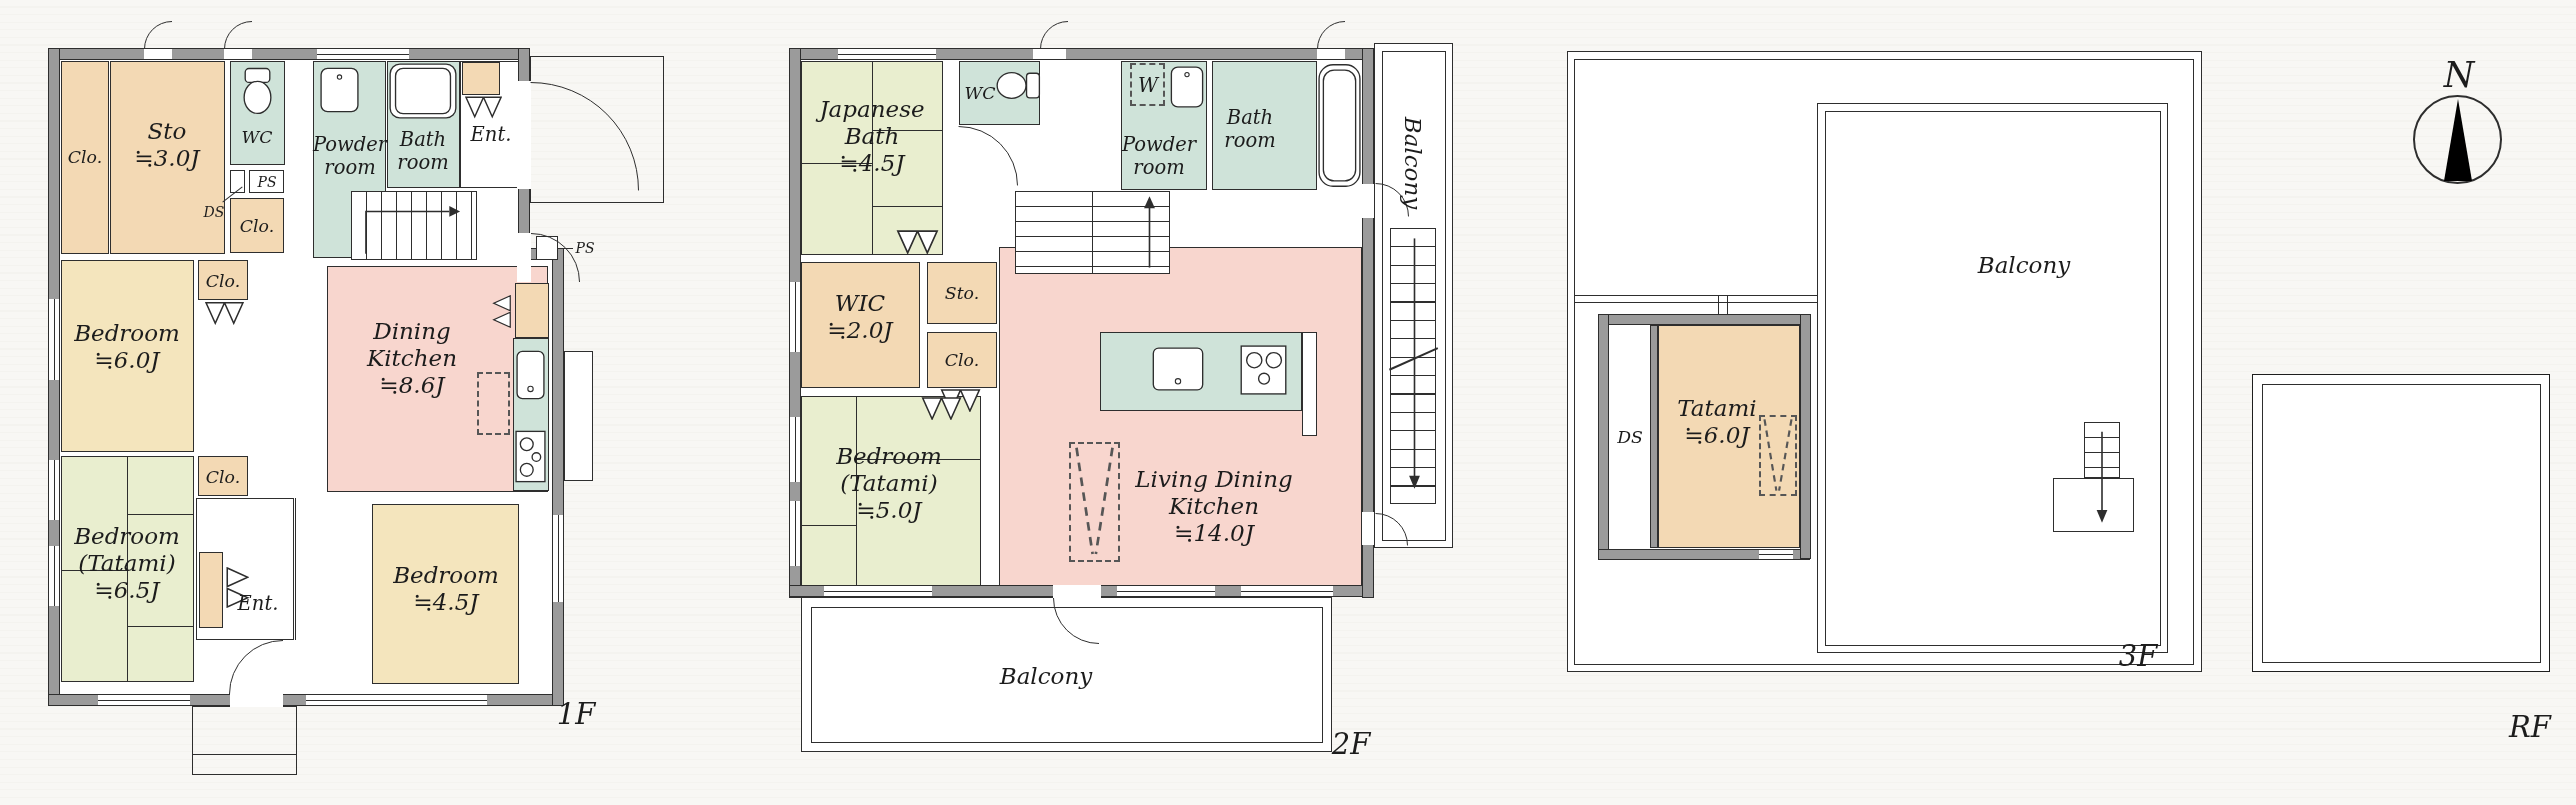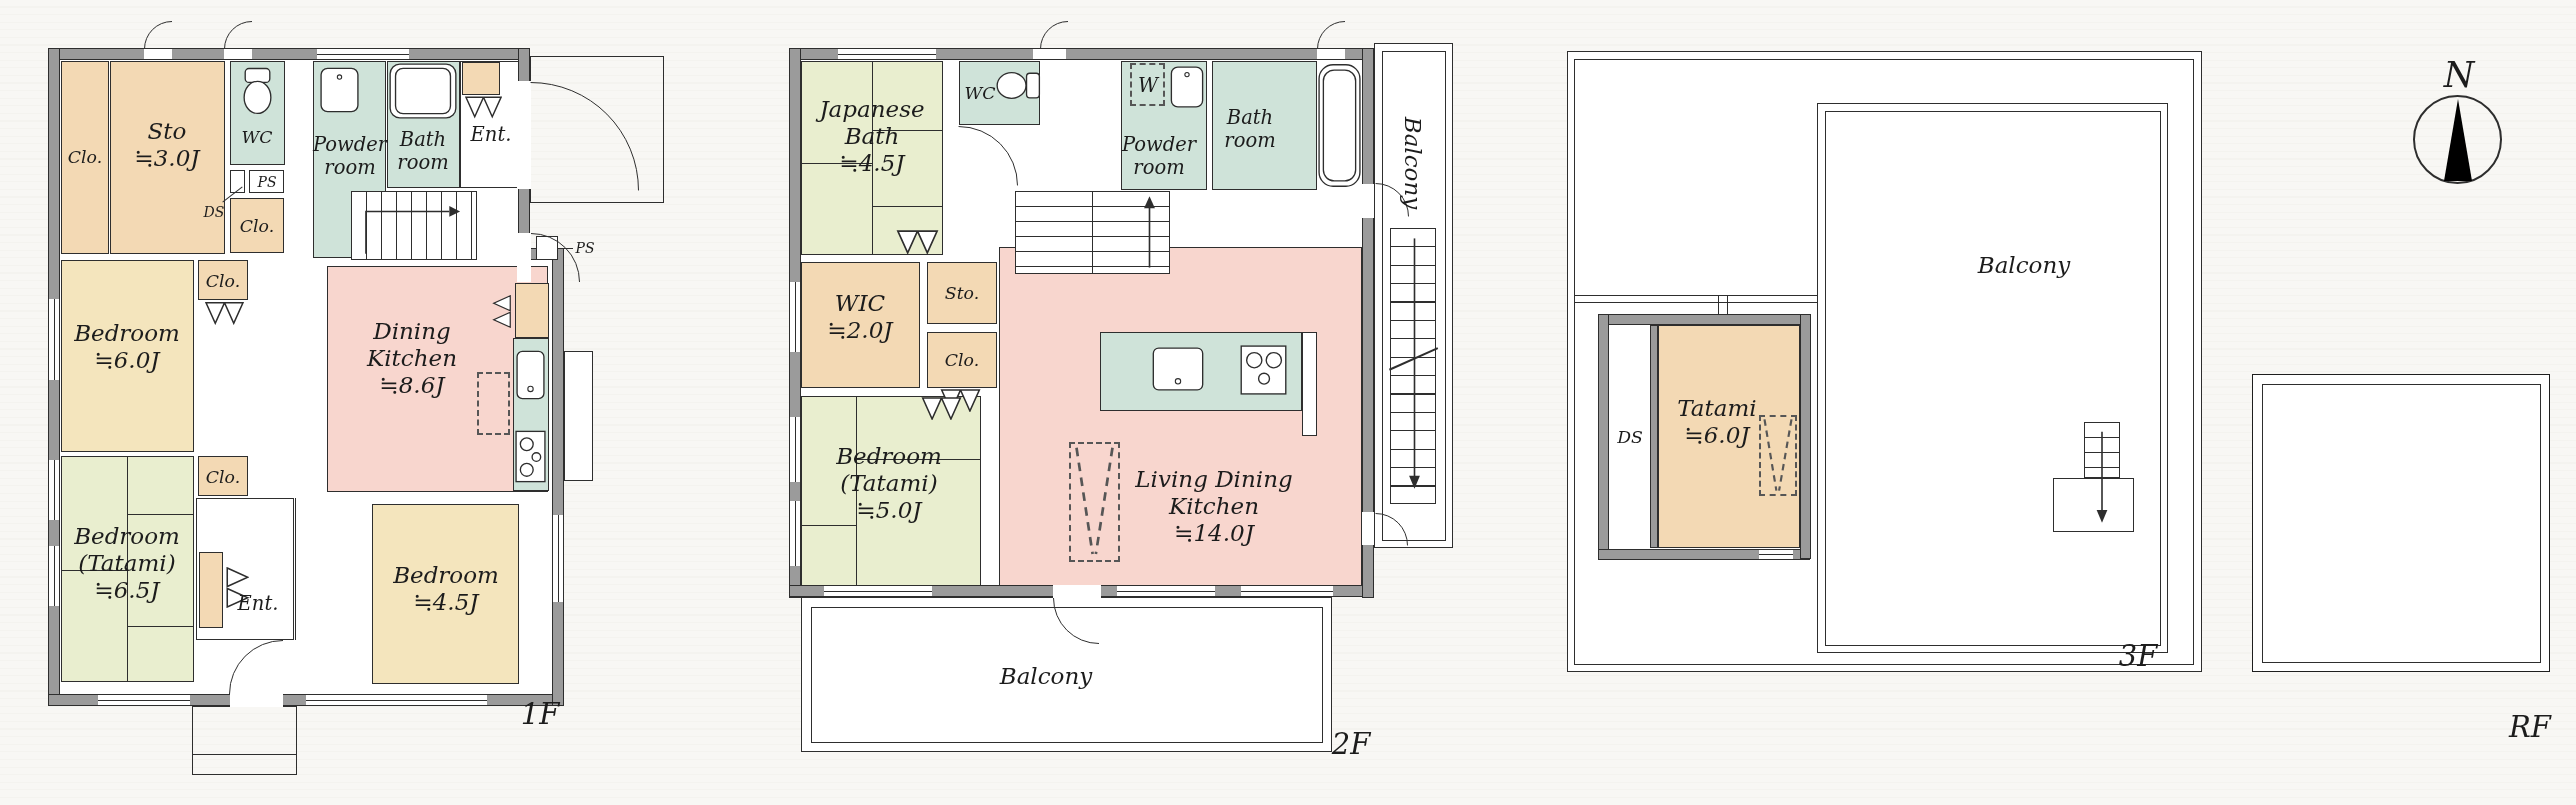--- a/index.html
+++ b/index.html
@@ -171,21 +171,21 @@
 Kitchen
 ≒8.6J</div>
     <div class="lbl xs" style="left:585px;top:248px">PS</div>
     <div class="lbl" style="left:127px;top:564px">Bedroom
 (Tatami)
 ≒6.5J</div>
     <div class="lbl sm" style="left:223px;top:477px">Clo.</div>
     <div class="lbl md" style="left:258px;top:603px">Ent.</div>
     <div class="lbl" style="left:446px;top:589px">Bedroom
 ≒4.5J</div>
-    <div class="lbl tag" style="left:540px;top:714px">1F</div>
+    <div class="lbl tag" style="left:576px;top:714px">1F</div>
   </section>
 
   <section>
     <div class="base" style="left:801px;top:60px;width:562px;height:526px"></div>
     <div class="wall" style="left:789px;top:48px;width:585px;height:12px"></div>
     <div class="wall" style="left:789px;top:48px;width:12px;height:550px"></div>
     <div class="wall" style="left:789px;top:585px;width:585px;height:12px"></div>
     <div class="wall" style="left:1362px;top:48px;width:12px;height:550px"></div>
 
     <div class="winh" style="left:838px;top:48px;width:98px;height:12px"></div>

